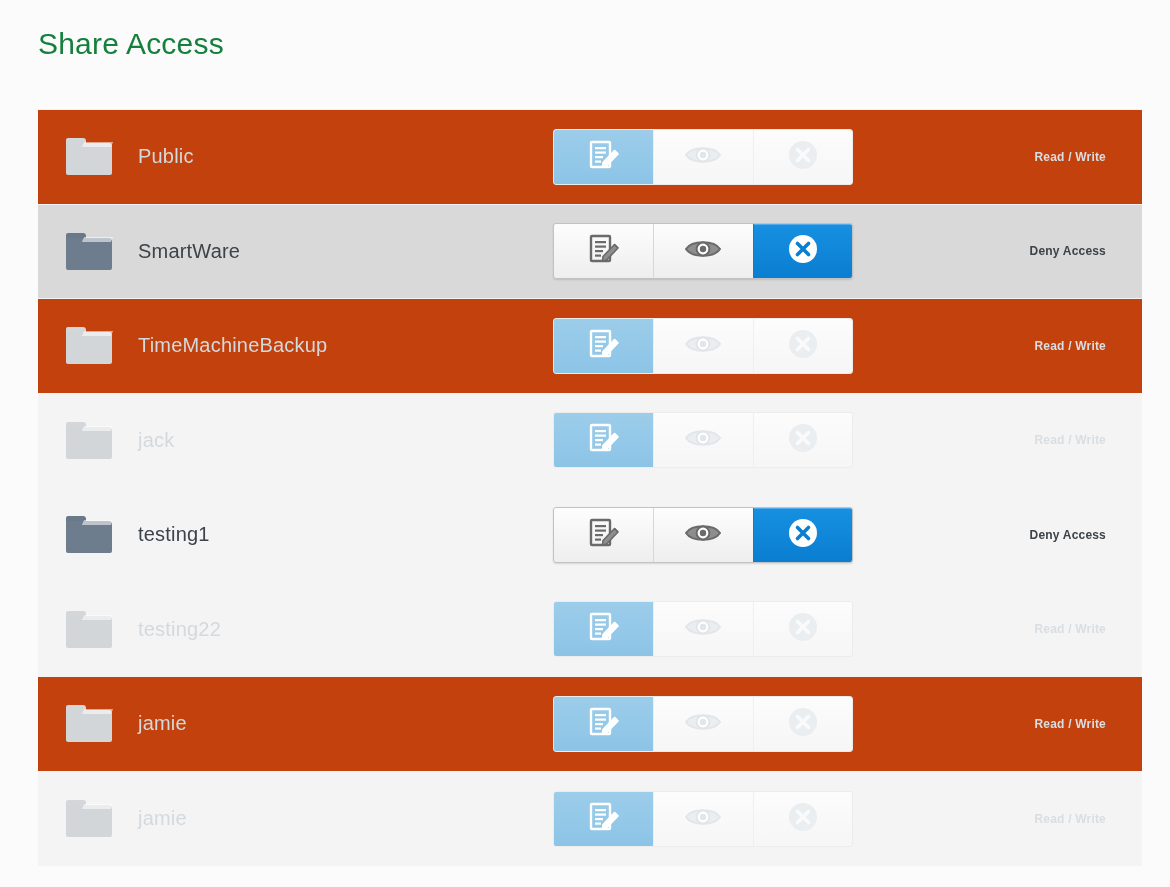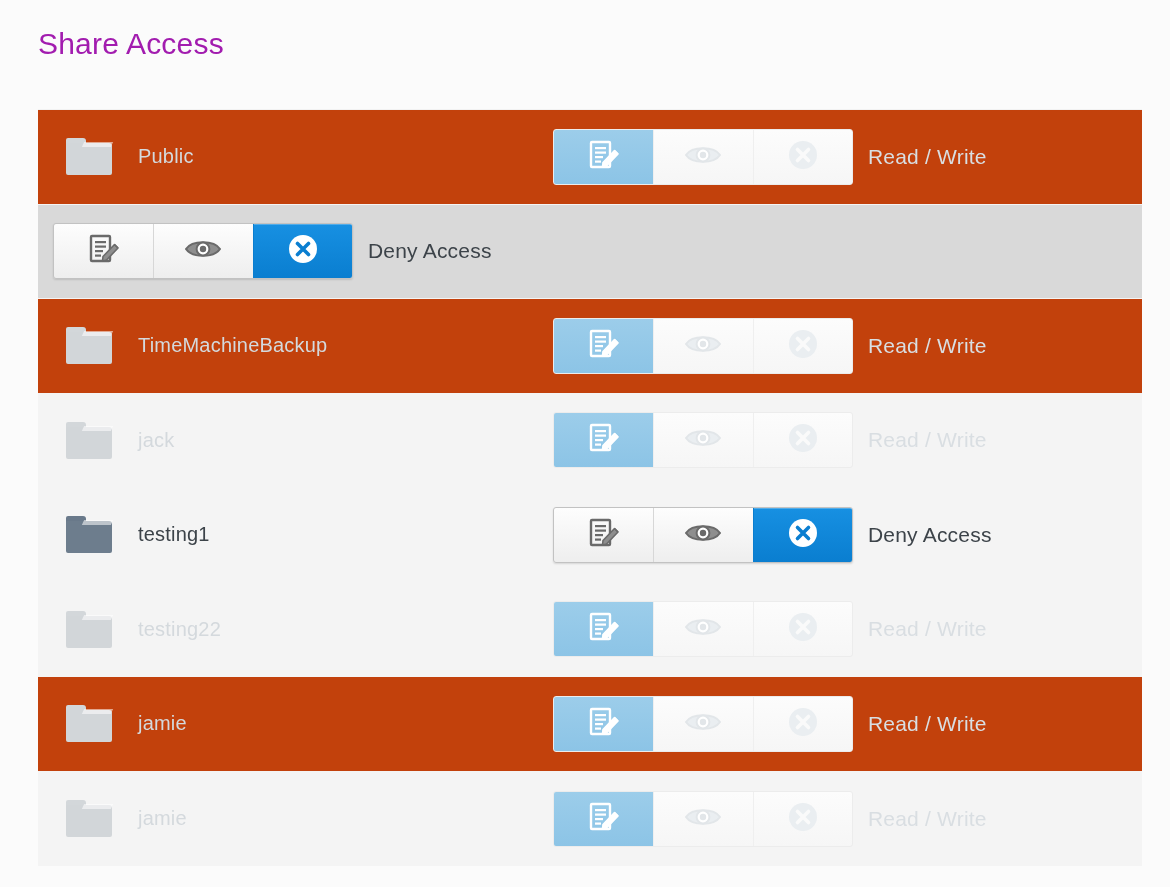--- a/index.html
+++ b/index.html
@@ -19,21 +19,21 @@
     background: #fbfbfb;
   }
 
   
   #page-title {
     position: absolute;
     left: 38px;
     top: 27px;
     font-size: 30px;
     font-weight: 400;
-    color: #a21caf;
+    color: #15803d;
     letter-spacing: 0.2px;
   }
 
   
   #share-table {
     position: absolute;
     left: 38px;
     top: 109px;
     width: 1104px;
     height: 753px;
@@ -159,24 +159,26 @@
   
   .icon-doc, .icon-eye, .icon-deny { display: block; }
 
   
   .tone-dark   { --ink:#6a6a6a; --ink2:#8e8e8e; }
   .tone-light  { --ink:#e2e6e9; --ink2:#eaeef1; }
   .tone-white  { --ink:#ffffff; --ink2:#ffffff; }
 
   .cell-status {
     flex: 1 1 auto;
+    text-align: right;
     padding-right: 36px;
-    font-size: 21px;
+    font-size: 12px;
     letter-spacing: 0.2px;
     white-space: nowrap;
+    font-weight: bold;
   }
   .status-enabled  { color: #3c4349; }
   .status-disabled { color: #d9dee2; }
 </style>
 </head>
 <body>
 
 <div id="page">
 
   <h1 id="page-title">Share Access</h1>
@@ -215,20 +217,28 @@
               <span class="icon-deny tone-light"><svg width="32" height="32" viewBox="0 0 32 32">
                   <circle cx="16" cy="16" r="14" fill="var(--ink2)"></circle>
                   <path d="M10.5 10.5 L21.5 21.5 M21.5 10.5 L10.5 21.5" stroke="var(--xstroke,#0a7ed0)" stroke-width="3.6" stroke-linecap="round"></path>
                 </svg></span>
             </div>
           </div>
         </div>
         <div class="cell-status status-disabled">Read / Write</div>
       </div>
       <div class="share-row rowbg-selected">
+        <div class="cell-name">
+          <span class="folder-icon folder-dark">
+            <span class="tab"></span>
+            <span class="body"></span>
+            <span class="lip"></span>
+          </span>
+          <span class="share-name name-enabled">SmartWare</span>
+        </div>
         <div class="cell-controls">
           <div class="seg-group enabled">
             <div class="seg-btn">
               <span class="icon-doc tone-dark"><svg width="34" height="34" viewBox="0 0 34 34">
                   <rect x="4" y="4" width="19" height="25" rx="1" fill="none" stroke="var(--ink)" stroke-width="2.4"></rect>
                   <rect x="8" y="9" width="11" height="2.2" fill="var(--ink)"></rect>
                   <rect x="8" y="13.5" width="11" height="2.2" fill="var(--ink)"></rect>
                   <rect x="8" y="18" width="8" height="2.2" fill="var(--ink)"></rect>
                   <rect x="8" y="22.5" width="6" height="2.2" fill="var(--ink)"></rect>
                   <path d="M16 24.5 L27.5 12.5 L31 16 L19.5 28 L15.5 29 Z" fill="var(--ink2)" stroke="var(--ink)" stroke-width="1.6" stroke-linejoin="round"></path>

